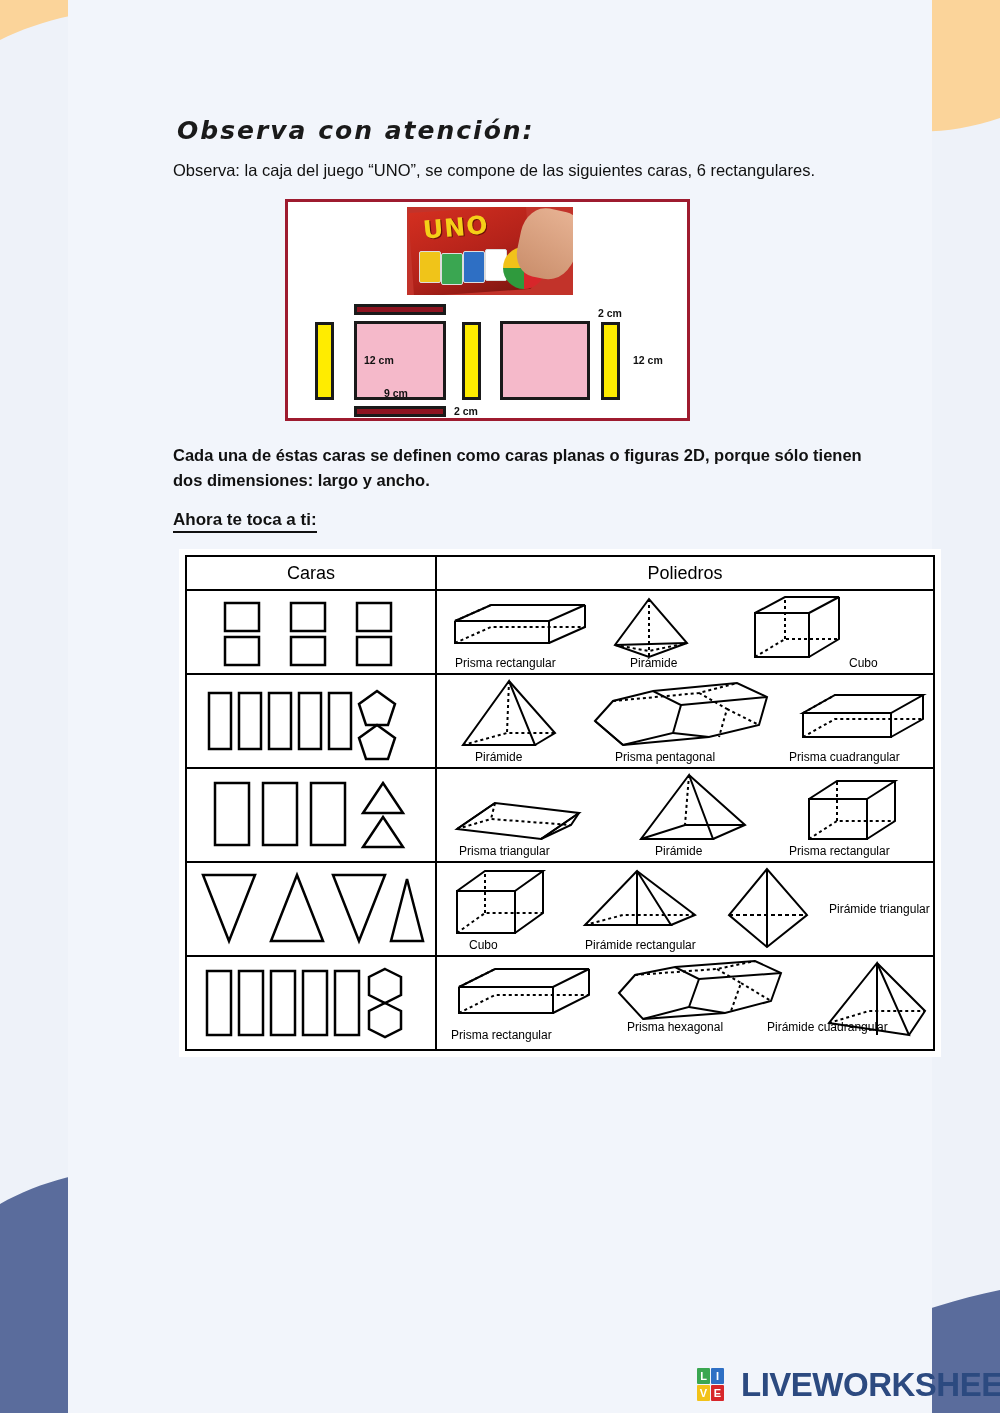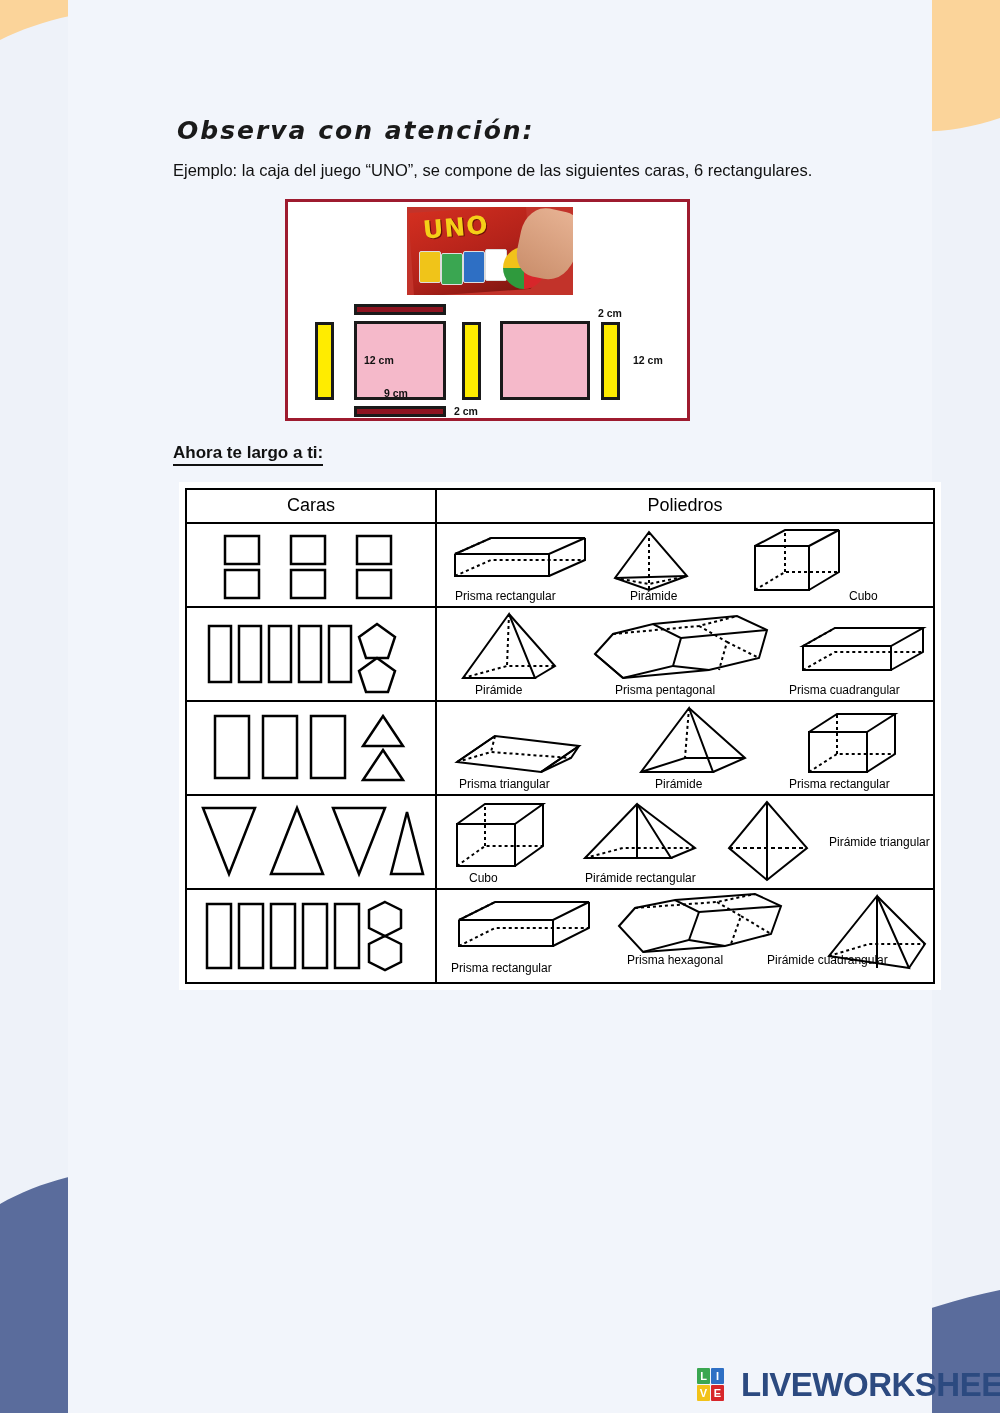--- a/index.html
+++ b/index.html
@@ -252,21 +252,21 @@
 <svg class="wave-bottom" viewBox="0 0 1000 253" preserveAspectRatio="none">
   <path d="M0,44 C60,10 140,-2 230,18 C330,40 390,112 460,166 C530,220 620,232 720,214 C820,196 900,150 1000,130 L1000,253 L0,253 Z" fill="#5a6c9c"></path>
 </svg>
 
 <div class="page-panel"></div>
 
 <div class="content">
 
   <h1 class="heading-script">Observa con atención:</h1>
 
-  <p class="para"><span class="lead">Ejemplo: </span><b>la caja del juego “UNO”, se compone de las siguientes caras, 6 rectangulares.</b></p>
+  <p class="para"><span class="lead">Observa: </span><b>la caja del juego “UNO”, se compone de las siguientes caras, 6 rectangulares.</b></p>
 
   
   <div class="uno-figure">
 
     <div class="uno-photo">
       <div class="box"></div>
       <div class="uno-word">UNO</div>
       <div class="card" style="left:12px;top:44px;background:#f0c419;"></div>
       <div class="card" style="left:34px;top:46px;background:#3aa651;"></div>
       <div class="card" style="left:56px;top:44px;background:#2e6fc4;"></div>
@@ -289,22 +289,23 @@
 
     <div class="net-rect net-darkred" style="left:66px;top:204px;width:92px;height:11px;"></div>
 
     <div class="dim-label" style="left:76px;top:152px;">12 cm</div>
     <div class="dim-label" style="left:96px;top:185px;">9 cm</div>
     <div class="dim-label" style="left:166px;top:203px;">2 cm</div>
     <div class="dim-label" style="left:310px;top:105px;">2 cm</div>
     <div class="dim-label" style="left:345px;top:152px;">12 cm</div>
   </div>
 
-
-  <div class="subhead">Ahora te largo a ti:</div>
+  <p class="para-bold">Cada una de éstas caras se definen como caras planas o figuras 2D, porque sólo tienen dos dimensiones: largo y ancho.</p>
+
+  <div class="subhead">Ahora te toca a ti:</div>
 
 
   
   <div class="table-wrap">
   <table class="shapes">
     <tbody>
           <tr>
       <th class="col-caras">Caras</th>
       <th>Poliedros</th>
     </tr>

